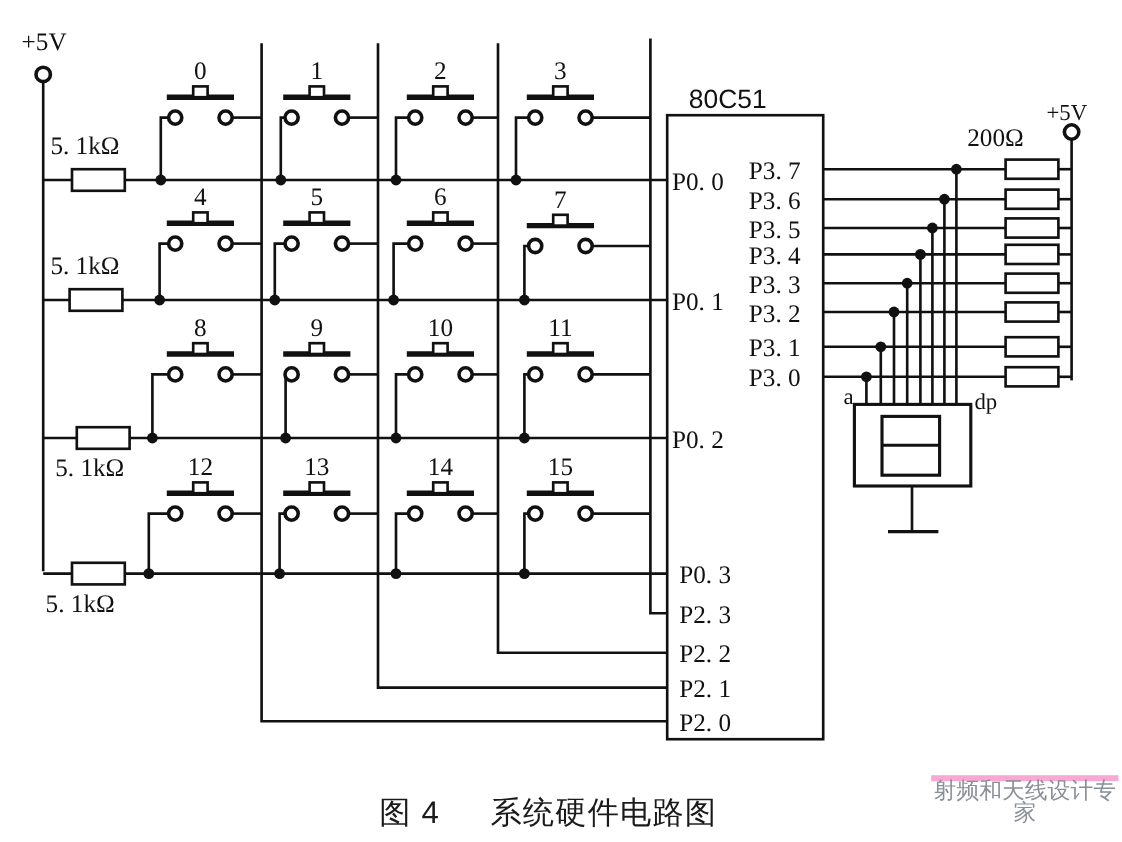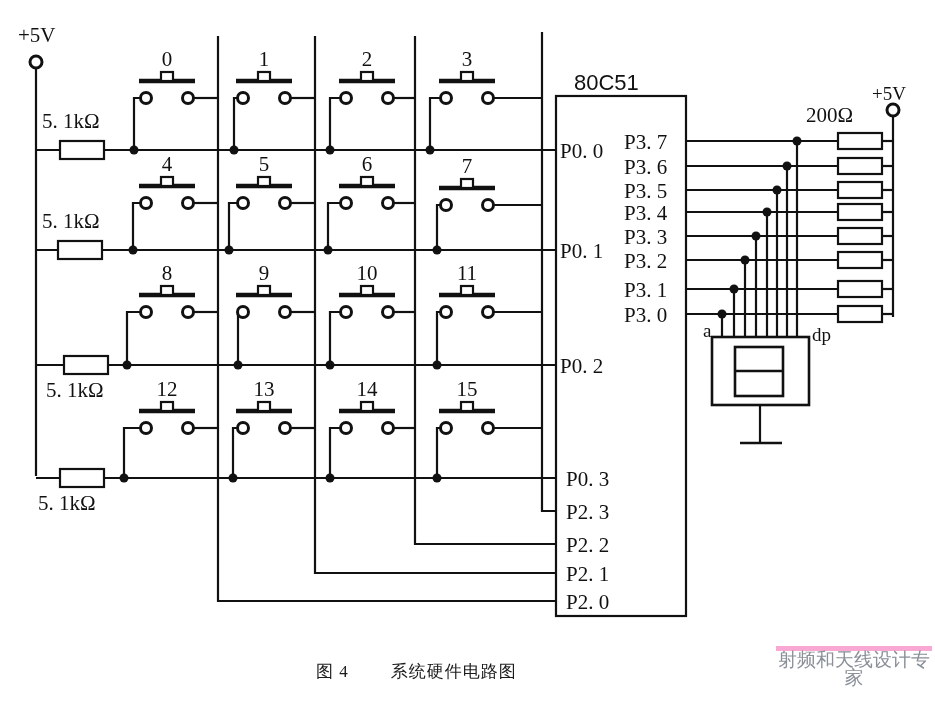--- a/index.html
+++ b/index.html
@@ -7,21 +7,21 @@
   #schem { position: absolute; left: 0; top: 0; }
   .w { stroke: #111; stroke-width: 2.2; fill: none; }
   .wt { stroke: #111; stroke-width: 2.6; fill: none; }
   .thick { stroke: #111; stroke-width: 4.5; }
   .res { stroke: #111; stroke-width: 2.2; fill: #fff; }
   .term { stroke: #111; stroke-width: 3; fill: #fff; }
   .dot { fill: #111; }
   .lbl { font-family: "Liberation Serif", "DejaVu Serif", serif; font-size: 21px; fill: #111; }
   .lbl-sm { font-family: "Liberation Serif", "DejaVu Serif", serif; font-size: 19px; fill: #111; }
   .chip-title { font-family: "Liberation Sans", "DejaVu Sans", sans-serif; font-size: 22px; fill: #111; }
-  .caption { position: absolute; left: 316px; top: 660px; font-family: Liberation Serif, serif; font-size: 17px; color: #1a1a1a; letter-spacing: 1px; }
+  .caption { position: absolute; left: 316px; top: 660px; font-family: Liberation Sans, sans-serif; font-size: 26px; color: #1a1a1a; letter-spacing: 1px; }
   .caption .num { margin-right: 42px; }
   .wm { position: absolute; left: 776px; top: 646px; width: 156px; text-align: center; }
   .wm .wm-title { font-family: "DejaVu Sans", sans-serif; font-weight: bold; font-size: 27px; letter-spacing: -1px; line-height: 30px; }
   .wm .wm-sub { font-family: Liberation Serif, serif; font-size: 19px; line-height: 18px; border-top: 5px solid #f9a8d4; }
 </style>
 </head>
 <body>
 
 <svg id="schem" width="935" height="702" viewBox="0 0 935 702">
 

